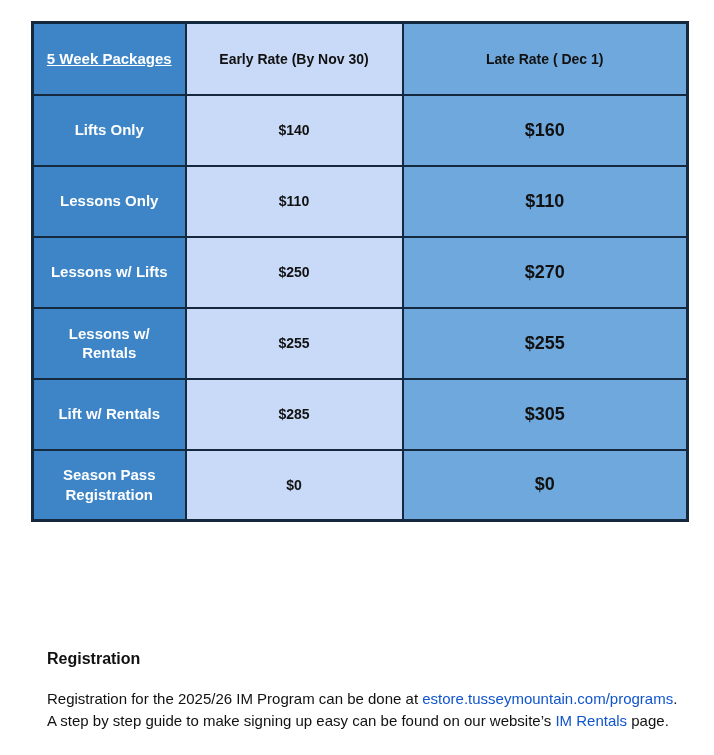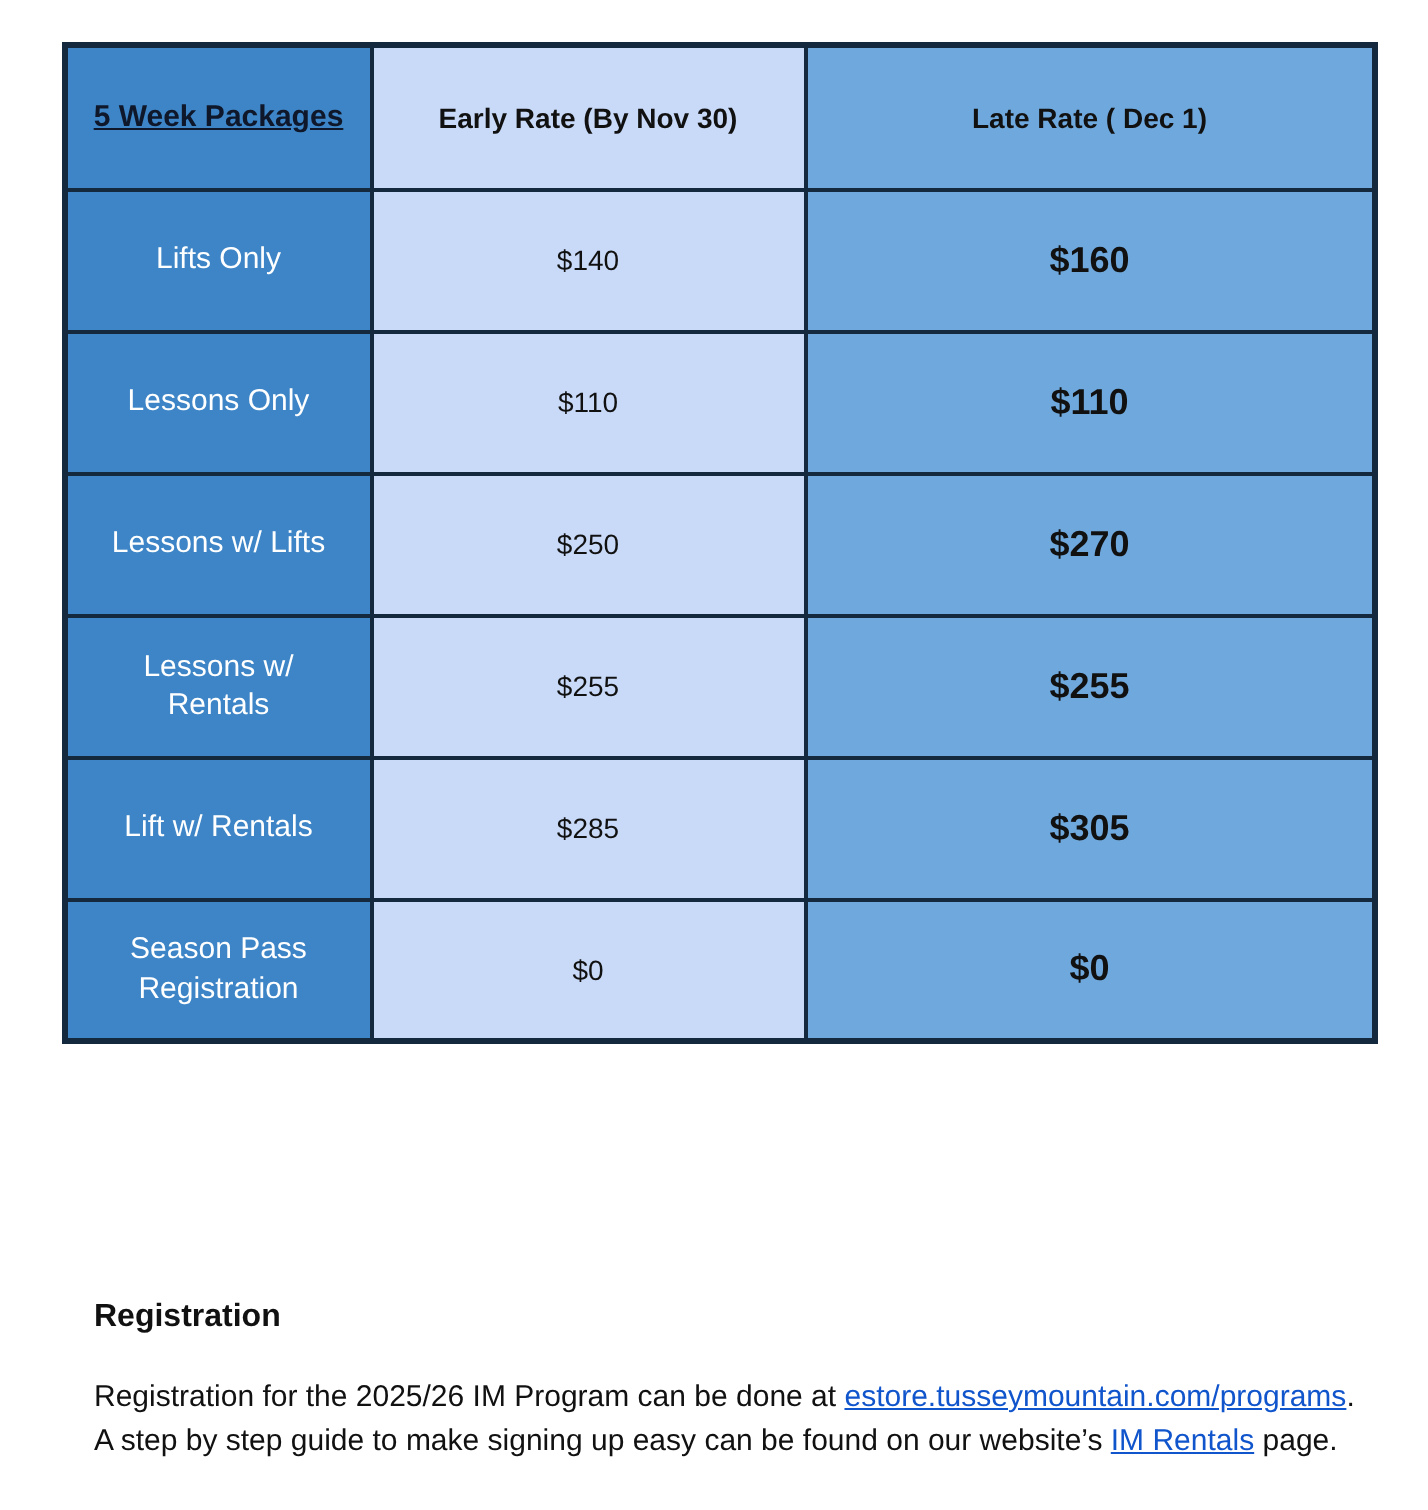--- a/index.html
+++ b/index.html
@@ -32,40 +32,40 @@
     box-sizing: border-box;
   }
   col.c1 { width: 153px; }
   col.c2 { width: 217px; }
   col.c3 { width: 285px; }
   tr.hdr  { height: 72px; }
   tr.row  { height: 71px; }
   .cell-label {
     background: #3d85c6;
     color: #ffffff;
-    font-weight: normal;
+    font-weight: bold;
     font-size: 15px;
     line-height: 1.3;
     white-space: pre-line;
   }
   .cell-early {
     background: #c9daf8;
     color: #111111;
-    font-weight: normal;
+    font-weight: bold;
     font-size: 14px;
   }
   .cell-late {
     background: #6fa8dc;
     color: #111111;
     font-weight: bold;
     font-size: 18px;
   }
   .hdr-packages {
     background: #3d85c6;
-    color: #0f172a;
+    color: #ffffff;
     font-weight: bold;
     font-size: 15px;
     text-decoration: underline;
   }
   .hdr-early {
     background: #c9daf8;
     color: #111111;
     font-weight: bold;
     font-size: 14px;
   }
@@ -89,21 +89,20 @@
     margin: 0 0 20px 0;
   }
   .reg-para {
     font-size: 15px;
     color: #111111;
     line-height: 22px;
     margin: 0;
   }
   a.doc-link {
     color: #1155cc;
-    text-decoration: underline;
     cursor: pointer;
   }
 </style>
 </head>
 <body>
 
 <div class="page">
 
   <table class="rates">
     <colgroup>

